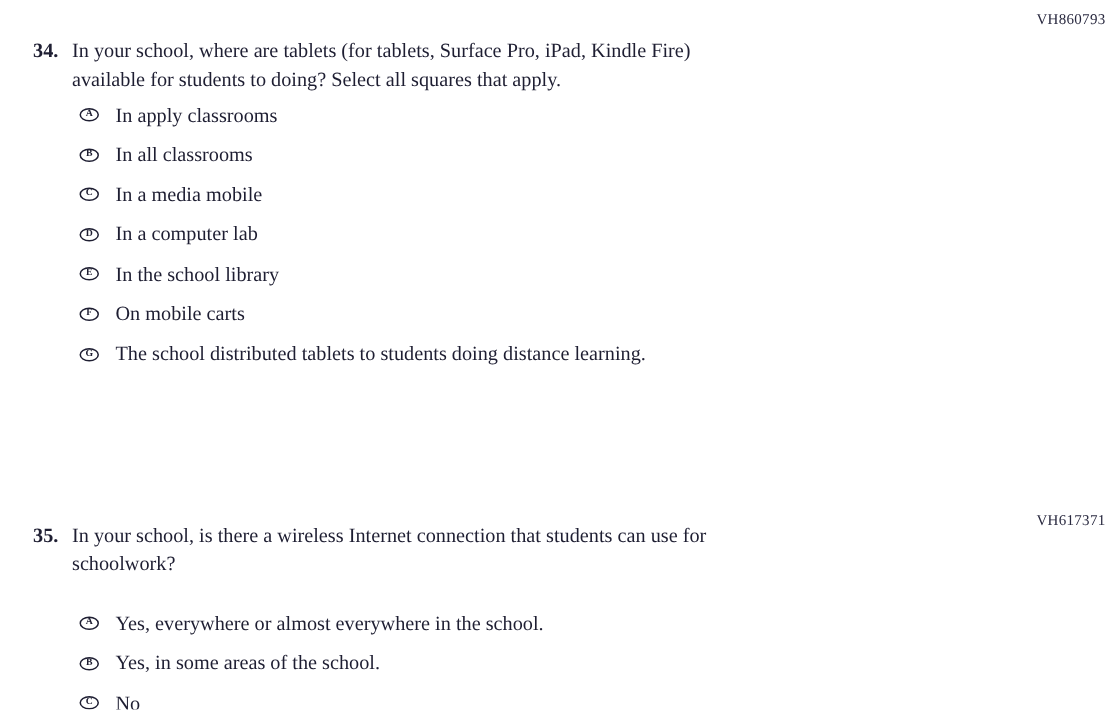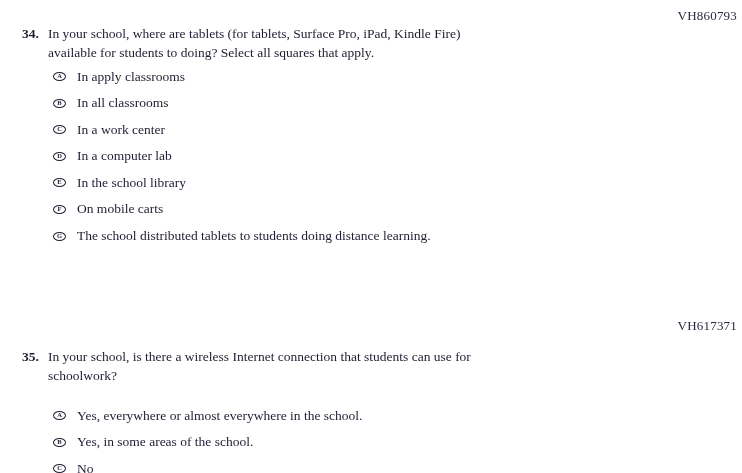--- a/index.html
+++ b/index.html
@@ -11,21 +11,21 @@
     height: 473px;
     background: #ffffff;
     position: relative;
     font-family: "Liberation Serif", "DejaVu Serif", serif;
     color: #1e1e32;
     overflow: hidden;
   }
   .item-code {
     position: absolute;
     right: 5px;
-    font-size: 13px;
+    font-size: 10px;
     letter-spacing: 0.2px;
     color: #2a2a40;
   }
   .q-row {
     position: absolute;
     left: 22px;
     display: flex;
   }
   .q-num {
     font-weight: bold;
@@ -69,21 +69,21 @@
     box-sizing: border-box;
     cursor: pointer;
   }
   .option-label {
     white-space: nowrap;
   }
   
   #code-34   { top: 8px; }
   #qrow-34   { top: 24px; }
   #opts-34   { top: 69px; }
-  #code-35   { top: 318px; }
+  #code-35   { top: 342px; }
   #qrow-35   { top: 347px; }
   #opts-35   { top: 408px; }
 </style>
 </head>
 <body>
 
 <div class="item-code" id="code-34">VH860793</div>
 
 <div class="q-row" id="qrow-34">
   <span class="q-num">34.</span>
@@ -97,21 +97,21 @@
   <div class="option">
     <span class="bubble">A</span>
     <span class="option-label">In apply classrooms</span>
   </div>
   <div class="option">
     <span class="bubble">B</span>
     <span class="option-label">In all classrooms</span>
   </div>
   <div class="option">
     <span class="bubble">C</span>
-    <span class="option-label">In a work center</span>
+    <span class="option-label">In a media mobile</span>
   </div>
   <div class="option">
     <span class="bubble">D</span>
     <span class="option-label">In a computer lab</span>
   </div>
   <div class="option">
     <span class="bubble">E</span>
     <span class="option-label">In the school library</span>
   </div>
   <div class="option">

